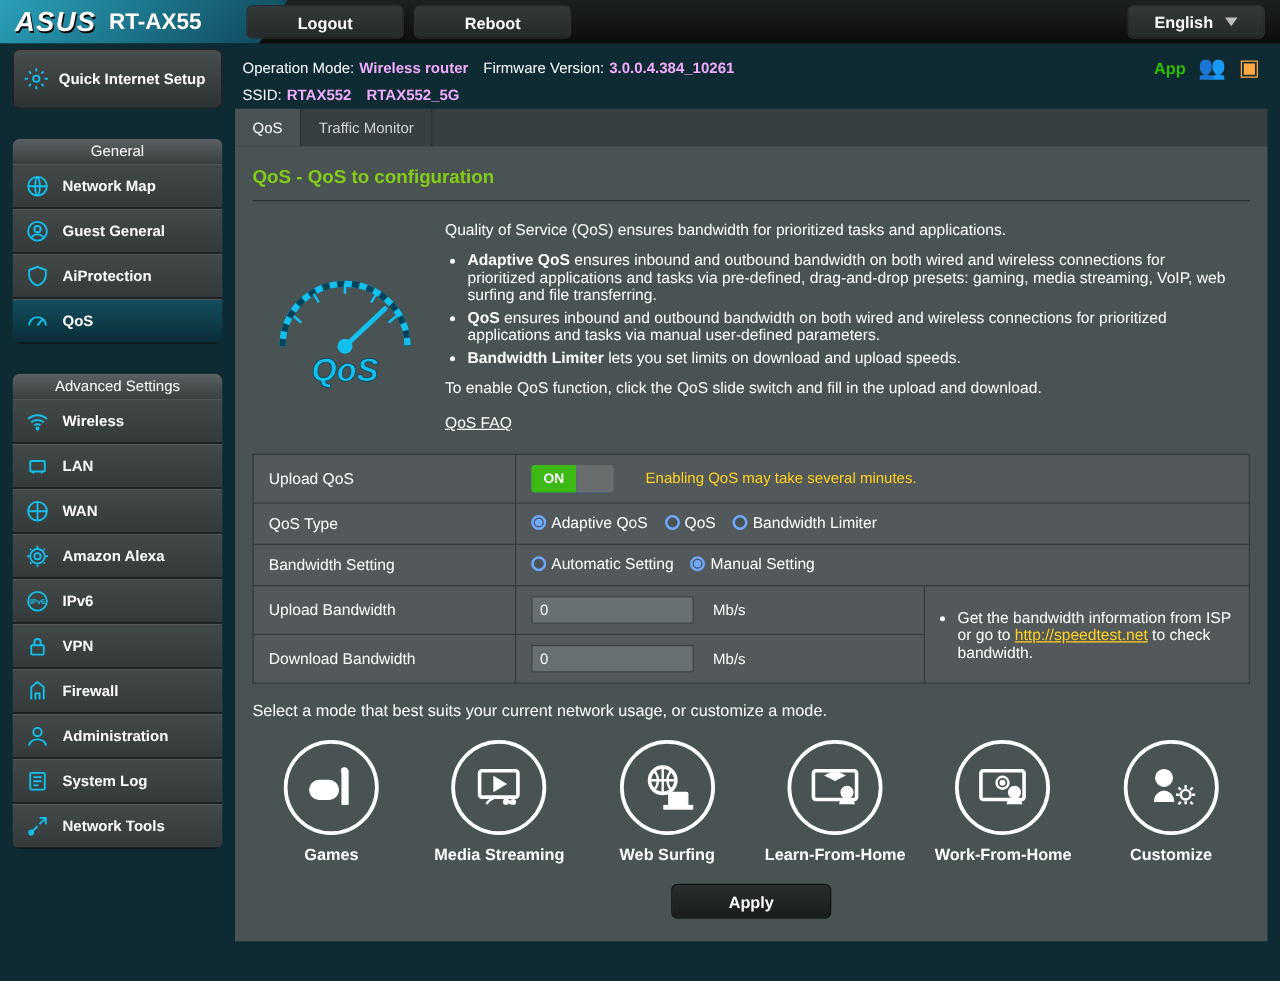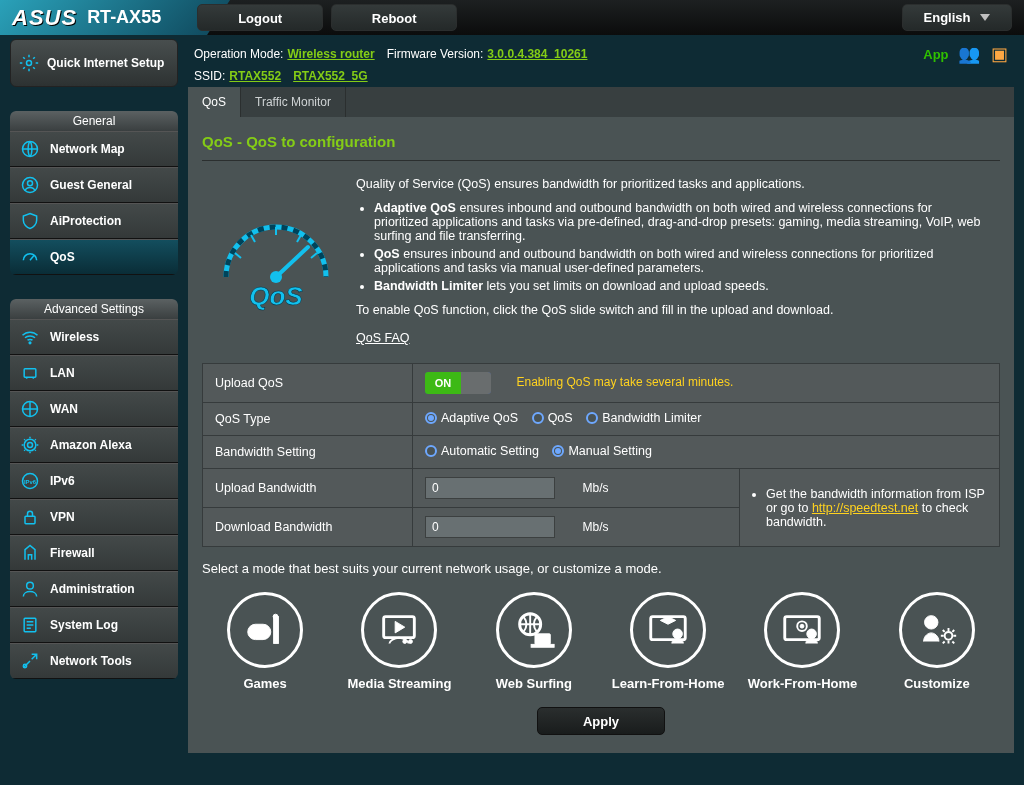--- a/index.html
+++ b/index.html
@@ -29,21 +29,21 @@
 .qis{height:48px;border-radius:6px;background:linear-gradient(#484e4e,#2d3232);border:1px solid #222;display:flex;align-items:center;gap:8px;padding:0 8px;cursor:pointer;color:#fff;font-size:12px;font-weight:700}
 .section-h{height:20px;line-height:20px;text-align:center;color:#fff;font-size:12px;border-radius:5px 5px 0 0;background:linear-gradient(#5b6162,#3a3f40)}
 .menuwrap{border-radius:6px;overflow:hidden}
 .mitem{height:36px;display:flex;align-items:center;gap:10px;padding:0 10px;color:#fff;font-size:12px;font-weight:700;border-top:1px solid #555;border-bottom:1px solid #111;cursor:pointer;background:linear-gradient(#434949,#343939)}
 .mitem.active{background:linear-gradient(#134e5e,#0a2d37)}
 .micon{width:20px;height:20px;display:flex;align-items:center;justify-content:center;color:var(--cyan)}
 .micon svg{width:20px;height:20px;fill:none;stroke:var(--cyan);stroke-width:1.8}
 .right{flex:1;display:flex;flex-direction:column}
 .infobar{font-size:12px;color:#fff;padding:4px 6px;display:flex;align-items:center;gap:4px}
 .infobar .lbl{color:#fff}
-.infobar .val{text-decoration:underline;font-weight:700;color:#84cc16;margin-right:8px}
+.infobar .val{font-weight:700;color:#f0abfc;margin-right:8px}
 .appicons{margin-left:auto;display:flex;align-items:center;gap:10px}
 .appicons span{color:#6a7374;font-size:18px;cursor:pointer}
 .appicons .app{color:#2fbf00;font-weight:700;font-size:13px}
 .appicons .aic{color:#6a7374}
 .appicons .aic.last{color:#ffa843}
 .tabs{height:30px;background:var(--panel-dark);display:flex}
 .tab{padding:0 14px;line-height:30px;color:#cfd3d4;font-size:12px;cursor:pointer;border-right:1px solid #2b2f2f}
 .tab.active{background:var(--panel);color:#fff}
 .content{background:var(--panel);padding:14px 14px 18px;display:flex;flex-direction:column}
 .title{color:#84cc16;font-size:15px;font-weight:700;margin:2px 0 10px}
@@ -59,21 +59,21 @@
 .formtbl td{border:1px solid #363b3c;padding:8px 12px;font-size:12.5px;background:#53595a;color:#fff}
 .formtbl td:first-child{width:210px}
 .switch{width:66px;height:22px;border-radius:4px;background:#1d4ed8;position:relative;display:inline-block;vertical-align:middle;cursor:pointer}
 .switch .on{position:absolute;left:0;top:0;width:36px;height:22px;background:var(--green);border-radius:3px 0 0 3px;line-height:22px;text-align:center;color:#fff;font-size:11px;font-weight:700}
 .switch .knob{position:absolute;left:36px;top:0;width:30px;height:22px;background:#696d6e;border-radius:0 3px 3px 0}
 .warn{color:var(--yellow);font-size:12px;margin-left:22px}
 .radio{display:inline-flex;align-items:center;gap:4px;margin-right:10px;font-size:12.5px;cursor:pointer}
 .rdot{width:12px;height:12px;border-radius:50%;border:2px solid #6ea8ff;background:#4a5354;display:inline-block;position:relative}
 .rdot.sel::after{content:"";position:absolute;inset:1px;border-radius:50%;background:#6ea8ff}
 .numin{width:130px;height:22px;background:#687072;border:1px solid #3c4040;color:#fff;padding:0 6px;font-size:12px}
-.unit{margin-left:24px;font-size:12px}
+.unit{margin-left:12px;font-size:12px}
 .pipecell{width:260px;font-size:12px}
 .pipecell a{color:var(--yellow);text-decoration:underline}
 .modetxt{margin-top:14px;font-size:13px;color:#fff}
 .modes{display:flex;justify-content:space-between;margin-top:16px;gap:16px;padding:0 4px}
 .mode{flex:1;display:flex;flex-direction:column;align-items:center;gap:8px;cursor:pointer}
 .mcir{width:76px;height:76px;border-radius:50%;border:3px solid #fff;display:flex;align-items:center;justify-content:center;background:#4a5354}
 .mcir svg{width:46px;height:46px;fill:#fff;stroke:#fff}
 .mlab{font-size:13px;font-weight:700;text-align:center;color:#fff}
 .apply{width:128px;height:28px;margin:16px auto 0;background:linear-gradient(#2a2e2e,#191c1c);border:1px solid #111;border-radius:5px;color:#fff;font-weight:700;display:flex;align-items:center;justify-content:center;cursor:pointer}
 </style>

